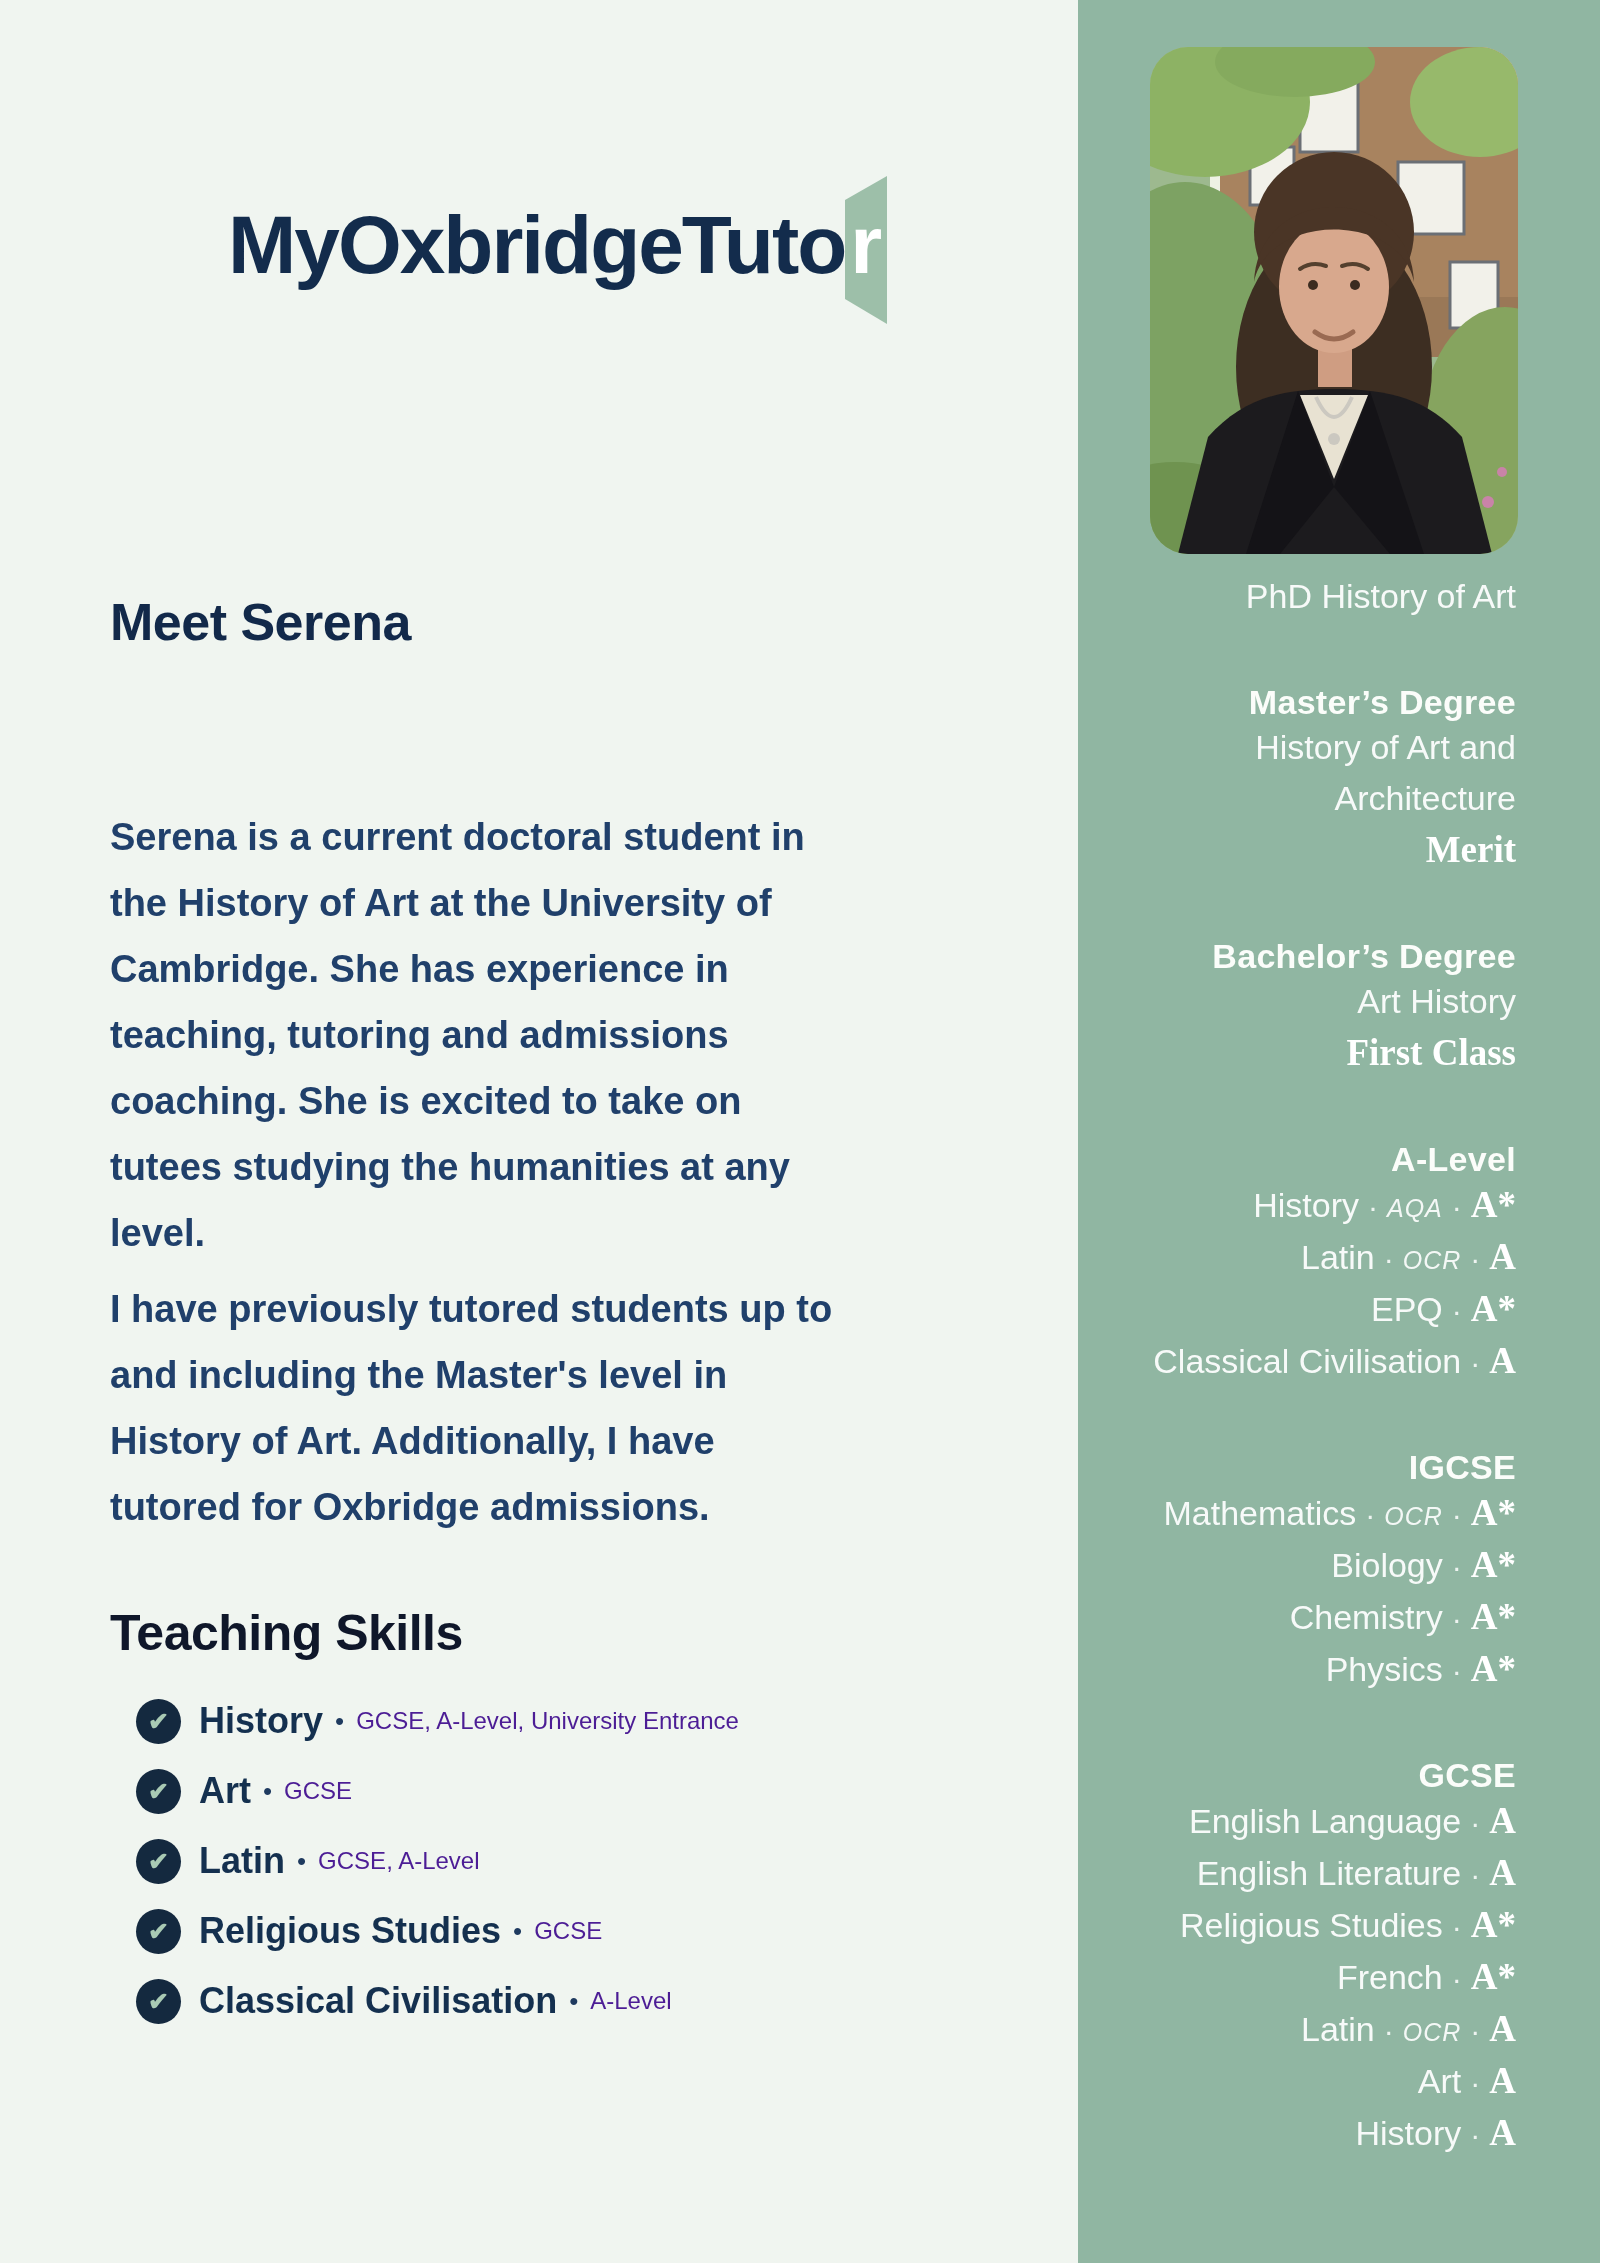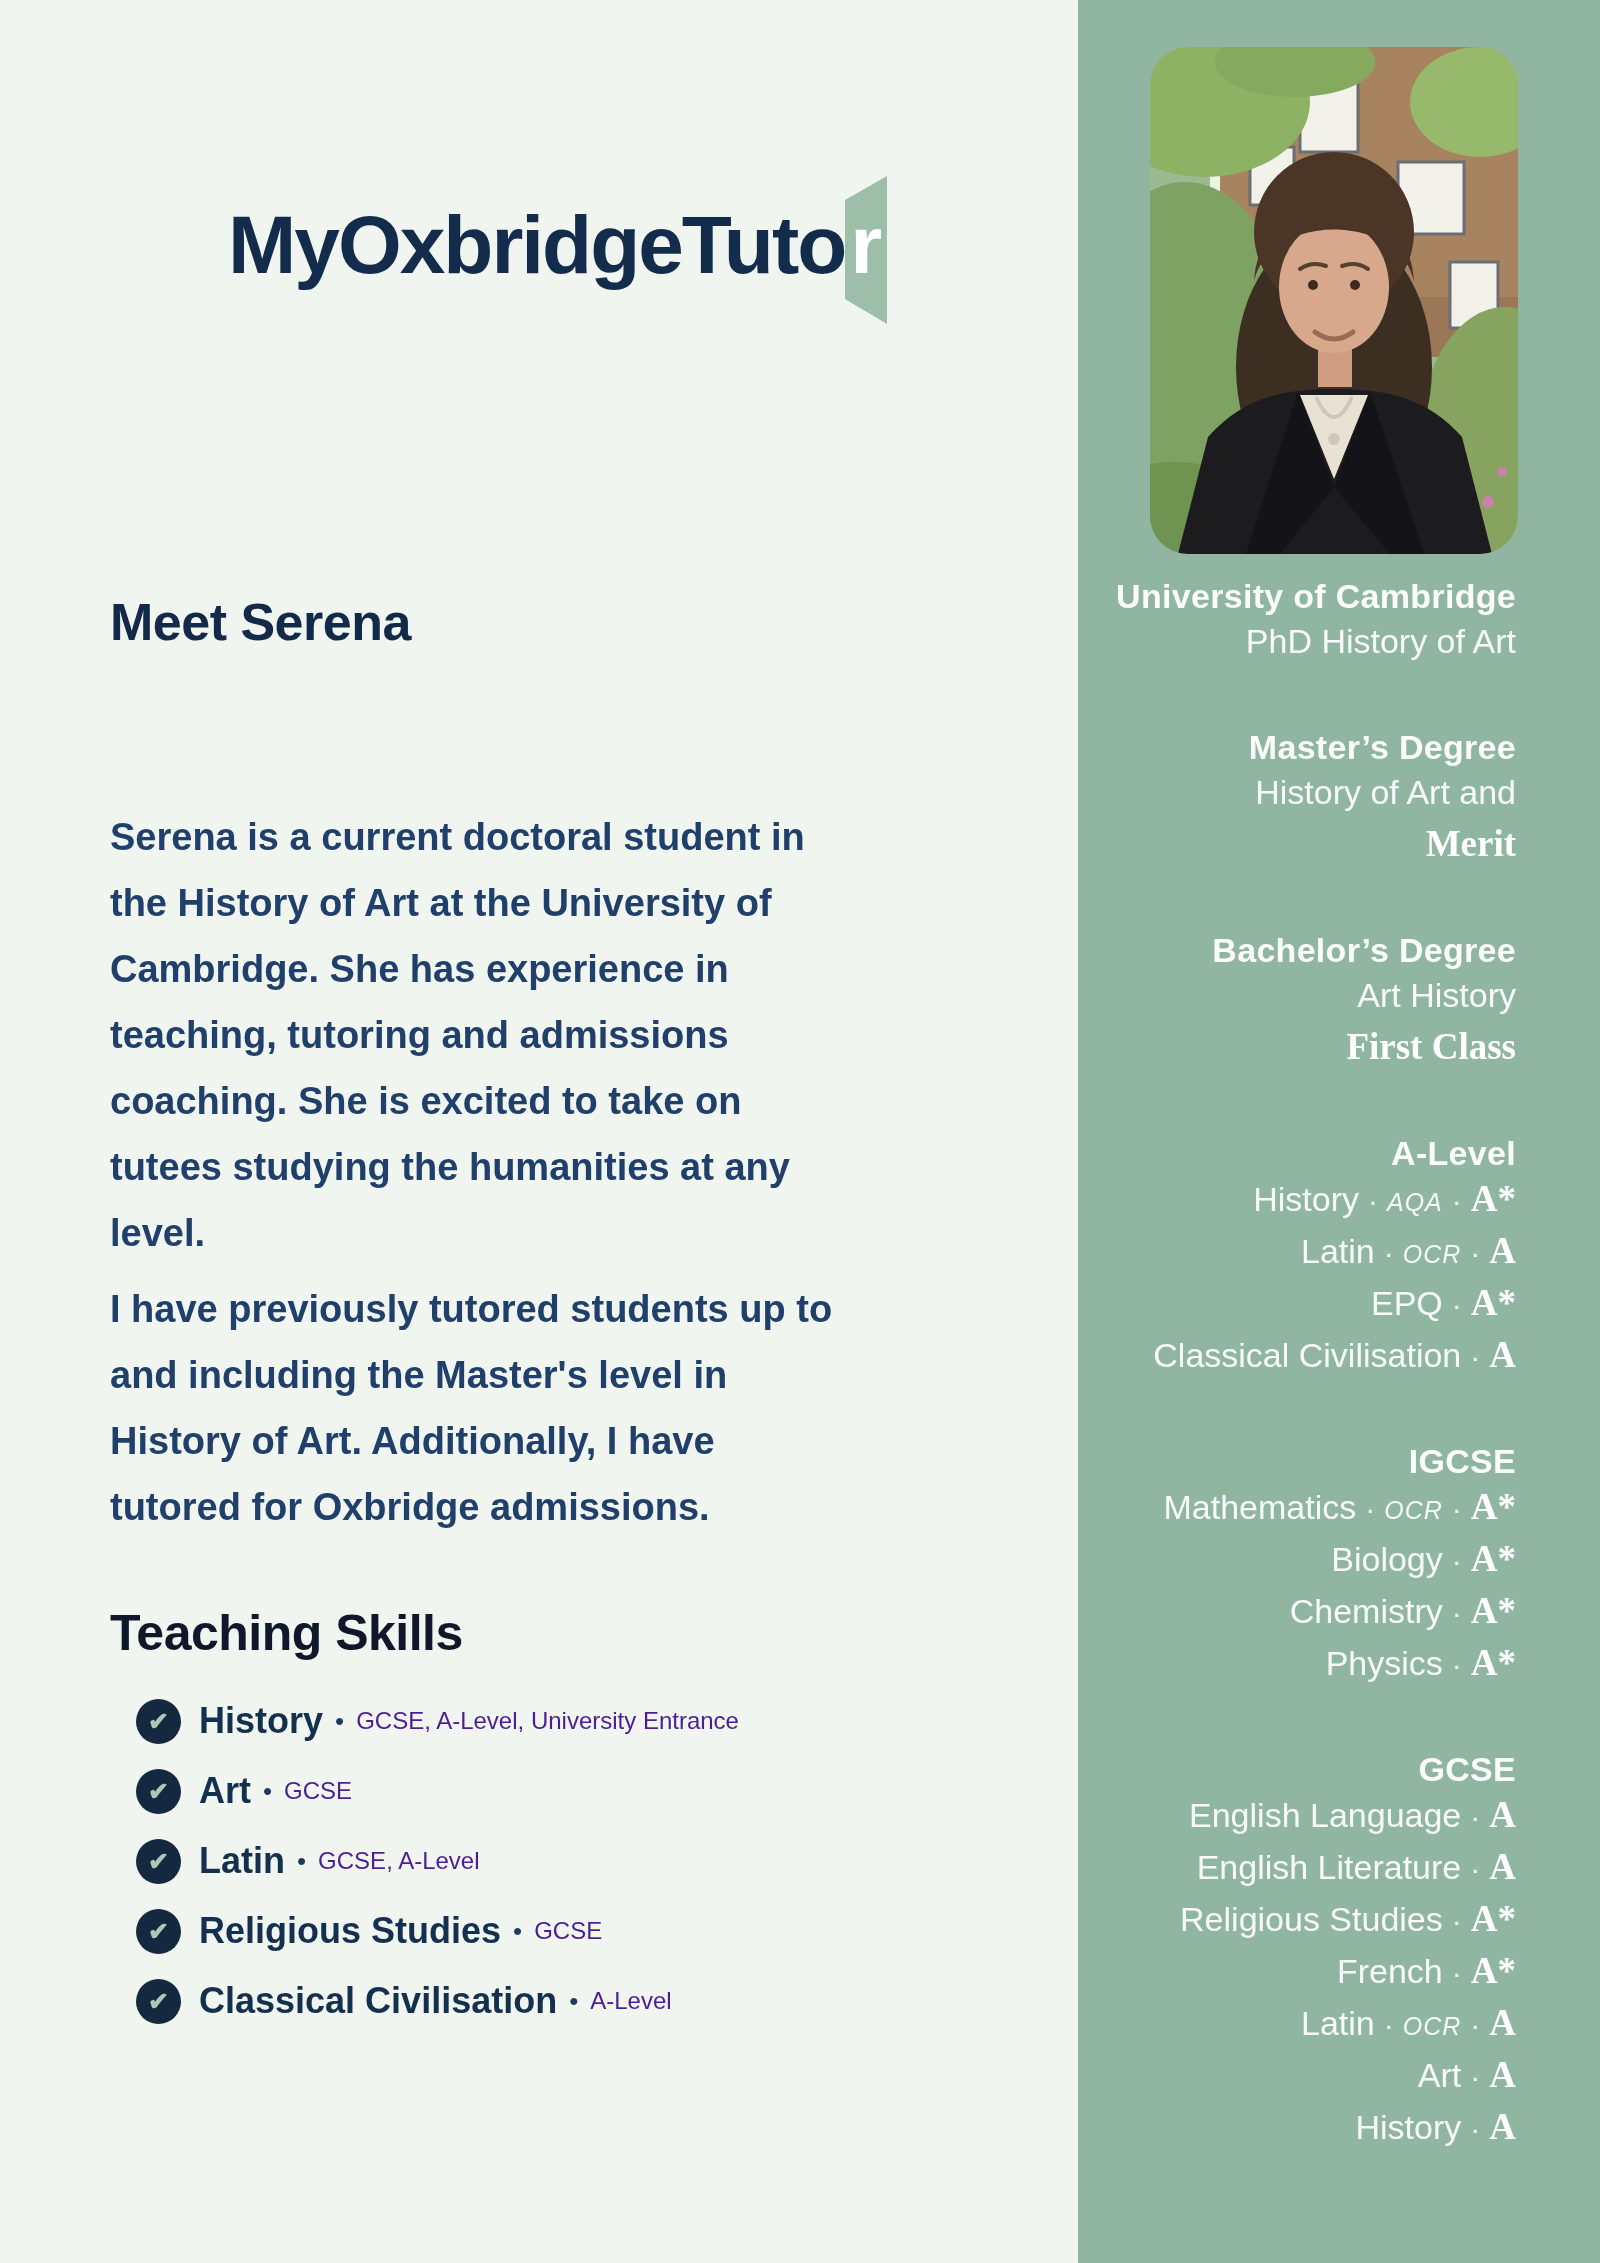--- a/index.html
+++ b/index.html
@@ -154,26 +154,26 @@
         <path d="M28,507 L58,390 C92,352 130,342 184,342 C240,342 278,352 312,390 L342,507 Z" fill="#1c1b1e"></path>
         <path d="M150,348 L184,432 L218,348 Z" fill="#e8e2d2"></path>
         <path d="M148,344 L184,440 L130,507 L96,507 Z" fill="#141317"></path>
         <path d="M220,344 L184,440 L240,507 L274,507 Z" fill="#141317"></path>
         <path d="M166,350 q18,40 36,0" stroke="#cbc8c0" stroke-width="4" fill="none"></path>
         <circle cx="184" cy="392" r="6" fill="#cbc8c0"></circle>
       </svg>
     </div>
     <div class="edu" id="edu-list">
         <div class="edu-section">
-          <div class="edu-title">University of Cambridge</div>
           <div class="edu-row"><span class="edu-subject">PhD History of Art</span></div>
         </div>
         <div class="edu-section">
           <div class="edu-title">Master’s Degree</div>
           <div class="edu-row"><span class="edu-subject">History of Art and</span></div>
+          <div class="edu-row"><span class="edu-subject">Architecture</span></div>
           <div class="edu-row"><span class="edu-grade">Merit</span></div>
         </div>
         <div class="edu-section">
           <div class="edu-title">Bachelor’s Degree</div>
           <div class="edu-row"><span class="edu-subject">Art History</span></div>
           <div class="edu-row"><span class="edu-grade">First Class</span></div>
         </div>
         <div class="edu-section">
           <div class="edu-title">A-Level</div>
           <div class="edu-row"><span class="edu-subject">History</span><span class="edu-sep">·</span><span class="edu-board">AQA</span><span class="edu-sep">·</span><span class="edu-grade">A*</span></div>

